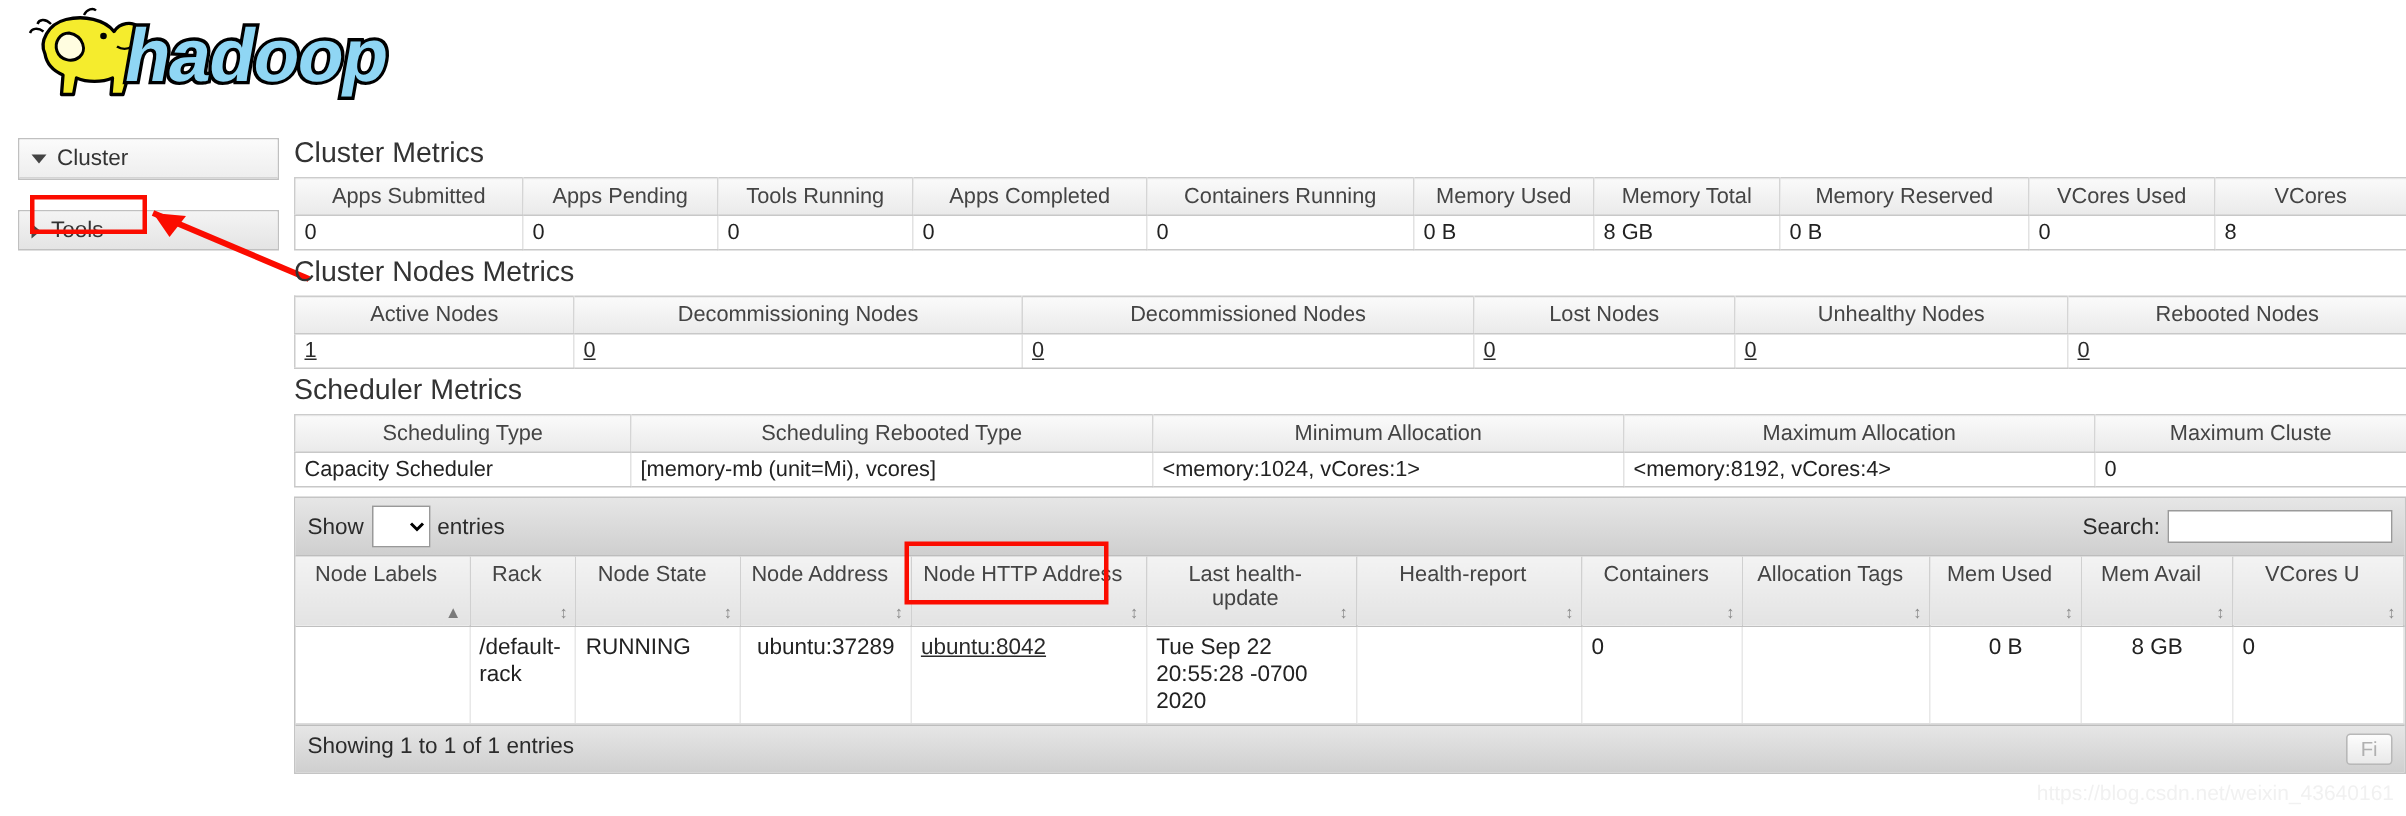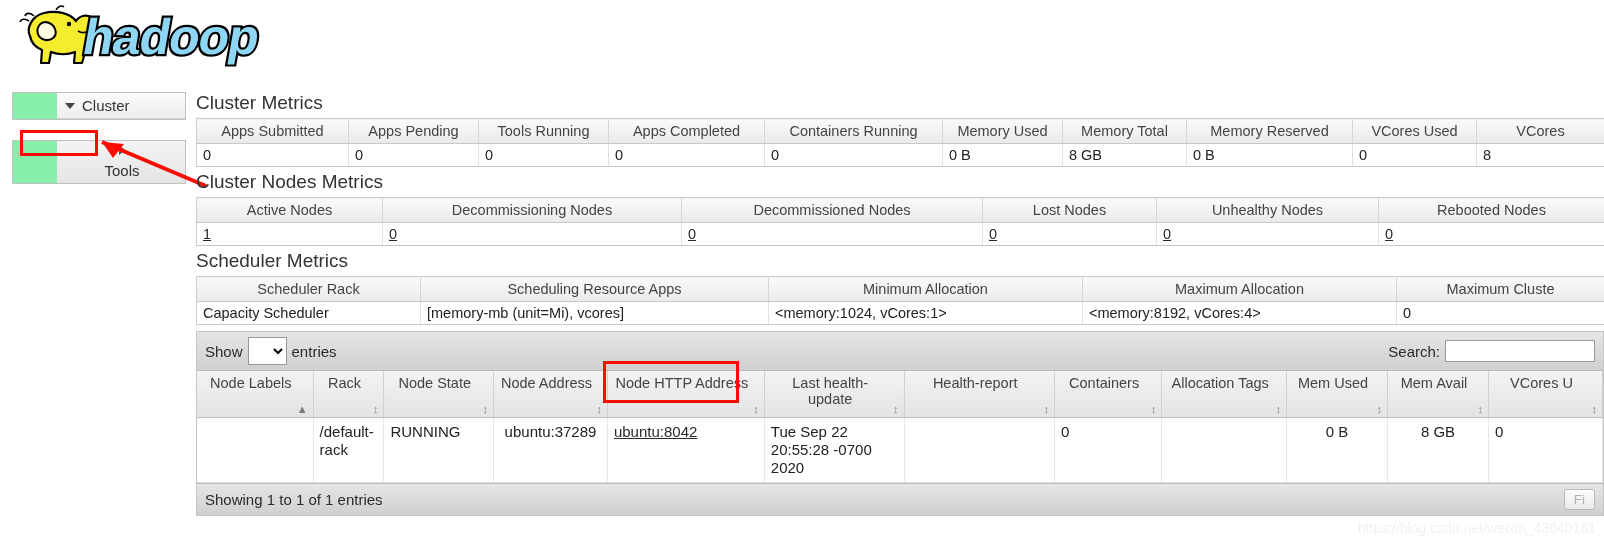--- a/index.html
+++ b/index.html
@@ -21,33 +21,32 @@
     position: absolute; left: 500px; top: 12px; width: 1000px;
     text-align: center;
     font-size: 29px; font-weight: bold; color: #000;
     font-family: "Liberation Serif", serif;
   }
 
   
   #sidebar { position: absolute; left: 12px; top: 92px; width: 174px; }
   .nav-block {
     border: 1px solid #c0c0c0;
-    background: #86efac;
+    background: #f97316;
     margin-bottom: 20px;
-    padding-left: 44px;
   }
   .nav-head {
     background: linear-gradient(#fbfbfb, #eeeeee);
     padding: 4px 6px 4px 8px;
     font-size: 15px;
     color: #333;
     border-bottom: 1px solid #d4d4d4;
     display: flex; align-items: center; gap: 7px;
   }
-  .nav-head.collapsed { border-bottom: none; background: linear-gradient(#f4f4f4,#e4e4e4); flex-direction: column; }
+  .nav-head.collapsed { border-bottom: none; background: linear-gradient(#f4f4f4,#e4e4e4); }
   .tri-down { width: 0; height: 0; border-left: 5px solid transparent; border-right: 5px solid transparent; border-top: 6px solid #444; }
   .tri-right { width: 0; height: 0; border-top: 5px solid transparent; border-bottom: 5px solid transparent; border-left: 6px solid #444; }
   .nav-body { padding: 4px 0 9px 0; }
   .nav-link {
     display: block;
     font-size: 15px;
     color: #2a2a2a;
     text-decoration: underline;
     padding: 0 0 0 28px;
     line-height: 17px;
@@ -108,21 +107,21 @@
   #nodes-panel {
     width: 1408px;
     border: 1px solid #c4c4c4;
     background: #fff;
     margin-top: 6px;
   }
   .dt-top, .dt-bottom {
     background: linear-gradient(#e6e6e6, #cfcfcf);
     border-bottom: 1px solid #bdbdbd;
     padding: 5px 8px;
-    display: flex; align-items: center; justify-content: space-between;
+    display: flex; justify-content: space-between;
     font-size: 15px; color: #2b2b2b;
   }
   .dt-bottom { border-bottom: none; border-top: 1px solid #bdbdbd; }
   .dt-length { display: flex; align-items: center; gap: 5px; }
   select.dt-select {
     font-family: Liberation Serif, serif;
     font-size: 13px;
     padding: 13px 2px;
     border: 1px solid #999;
     background: #fff;
@@ -328,22 +327,22 @@
     <table class="metrics">
       <colgroup>
         <col style="width:224px">
           <col style="width:348px">
           <col style="width:314px">
         <col style="width:314px">
           <col style="width:208px">
       </colgroup>
       <thead>
         <tr>
-          <th>Scheduler Rack</th>
-          <th>Scheduling Resource Apps</th>
+          <th>Scheduling Type</th>
+          <th>Scheduling Rebooted Type</th>
           <th>Minimum Allocation</th>
           <th>Maximum Allocation</th>
           <th>Maximum Cluste</th>
         </tr>
       </thead>
       <tbody>
         <tr>
           <td>Capacity Scheduler</td>
           <td class="c">[memory-mb (unit=Mi), vcores]</td>
           <td class="c">&lt;memory:1024, vCores:1&gt;</td>

